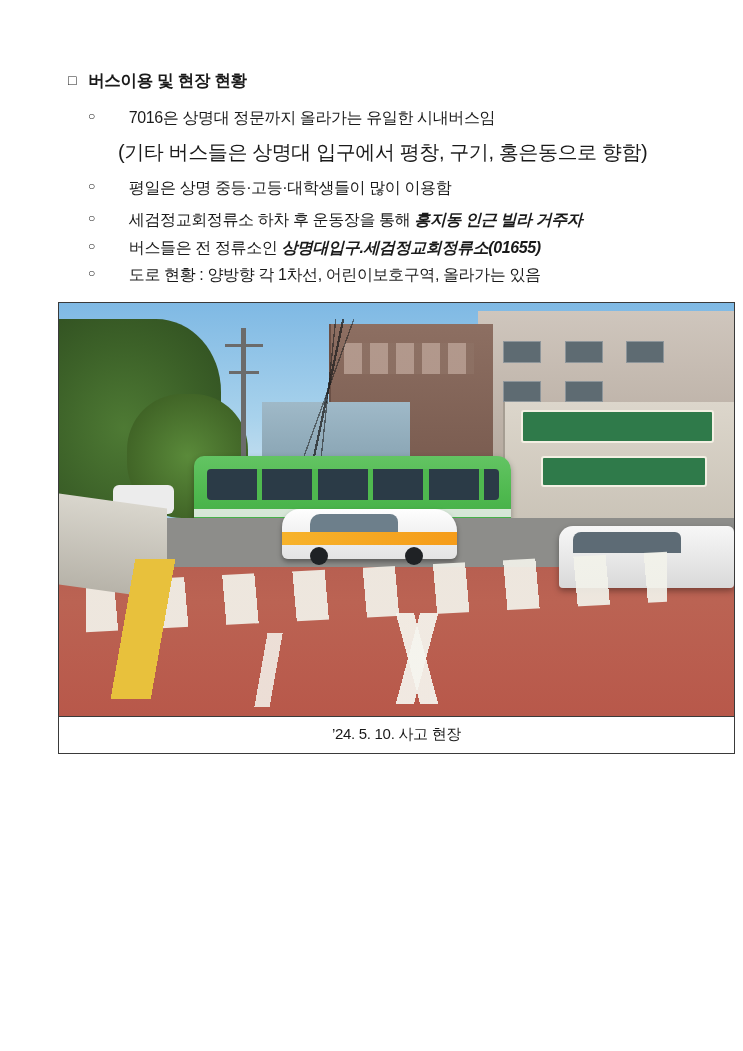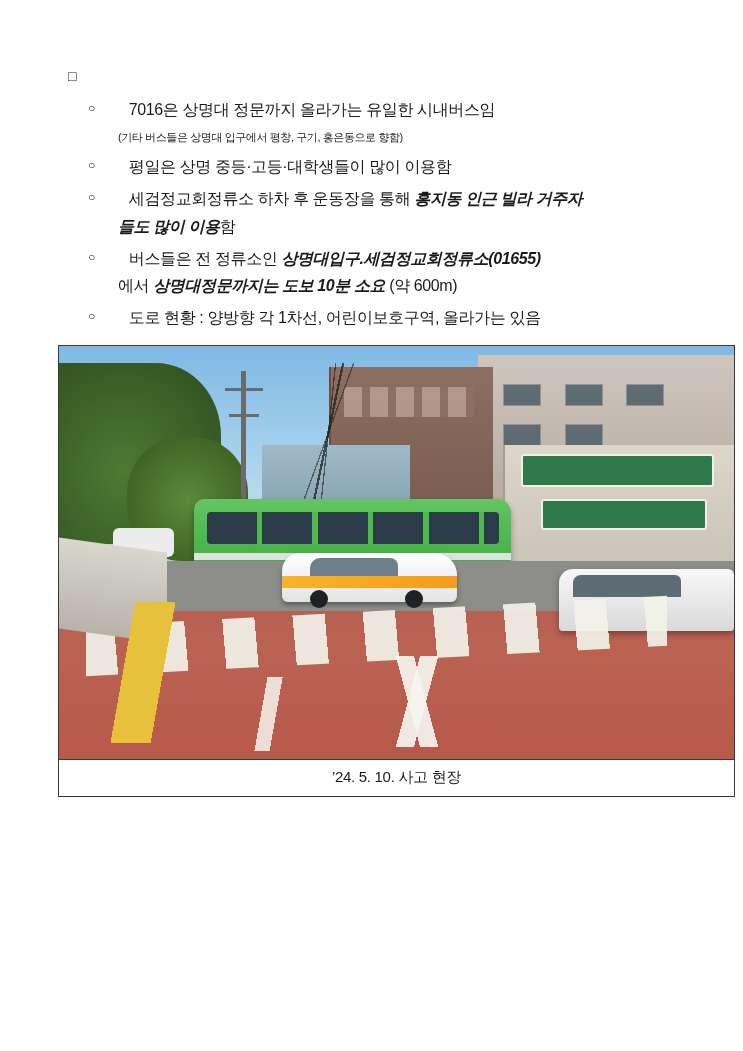--- a/index.html
+++ b/index.html
@@ -60,21 +60,21 @@
     line-height: 1.75;
     flex: 0 0 auto;
     color: #222;
   }
   .item .text {
     flex: 1 1 auto;
     margin-left: 24px;
   }
   .sub {
     margin: 2px 0 9px 30px;
-    font-size: 11px;
+    font-size: 20px;
     letter-spacing: -0.4px;
     line-height: 1.45;
   }
   .b { font-weight: bold; font-style: italic; }
 
   .item.tight { margin-bottom: 4px; }
   .cont {
     margin: 0 0 9px 30px;
     font-size: 16px;
     letter-spacing: -0.4px;
@@ -261,46 +261,45 @@
     background: radial-gradient(ellipse at center, rgba(0,0,0,.35), transparent 70%);
   }
 </style>
 </head>
 <body>
 
 <div class="page">
 
   <div class="heading">
     <span class="marker">□</span>
+    <span>버스이용 및 현장 현황</span>
   </div>
 
   <div class="list">
 
     <div class="item">
       <span class="circle">○</span>
       <span class="text">7016은 상명대 정문까지 올라가는 유일한 시내버스임</span>
     </div>
     <div class="sub">(기타 버스들은 상명대 입구에서 평창, 구기, 홍은동으로 향함)</div>
 
     <div class="item">
       <span class="circle">○</span>
       <span class="text">평일은 상명 중등·고등·대학생들이 많이 이용함</span>
     </div>
 
     <div class="item tight">
       <span class="circle">○</span>
       <span class="text"><span>세검정교회정류소 하차 후 운동장을 통해 </span><span class="b">홍지동 인근 빌라 거주자</span></span>
     </div>
-    <div class="cont"><span class="b">들도 많이 이용</span><span>함</span></div>
 
     <div class="item tight">
       <span class="circle">○</span>
       <span class="text"><span>버스들은 전 정류소인 </span><span class="b">상명대입구.세검정교회정류소(01655)</span></span>
     </div>
-    <div class="cont"><span>에서 </span><span class="b">상명대정문까지는 도보 10분 소요</span><span> (약 600m)</span></div>
 
     <div class="item">
       <span class="circle">○</span>
       <span class="text">도로 현황 : 양방향 각 1차선, 어린이보호구역, 올라가는 있음</span>
     </div>
   </div>
 
   <div class="figure">
     <div class="photo" title="상명대 정문 앞 도로 사고 현장 사진 - 초록색 시내버스, 택시, 흰색 승용차, 붉은색 어린이보호구역 포장과 횡단보도">
       <div class="sky"></div>

